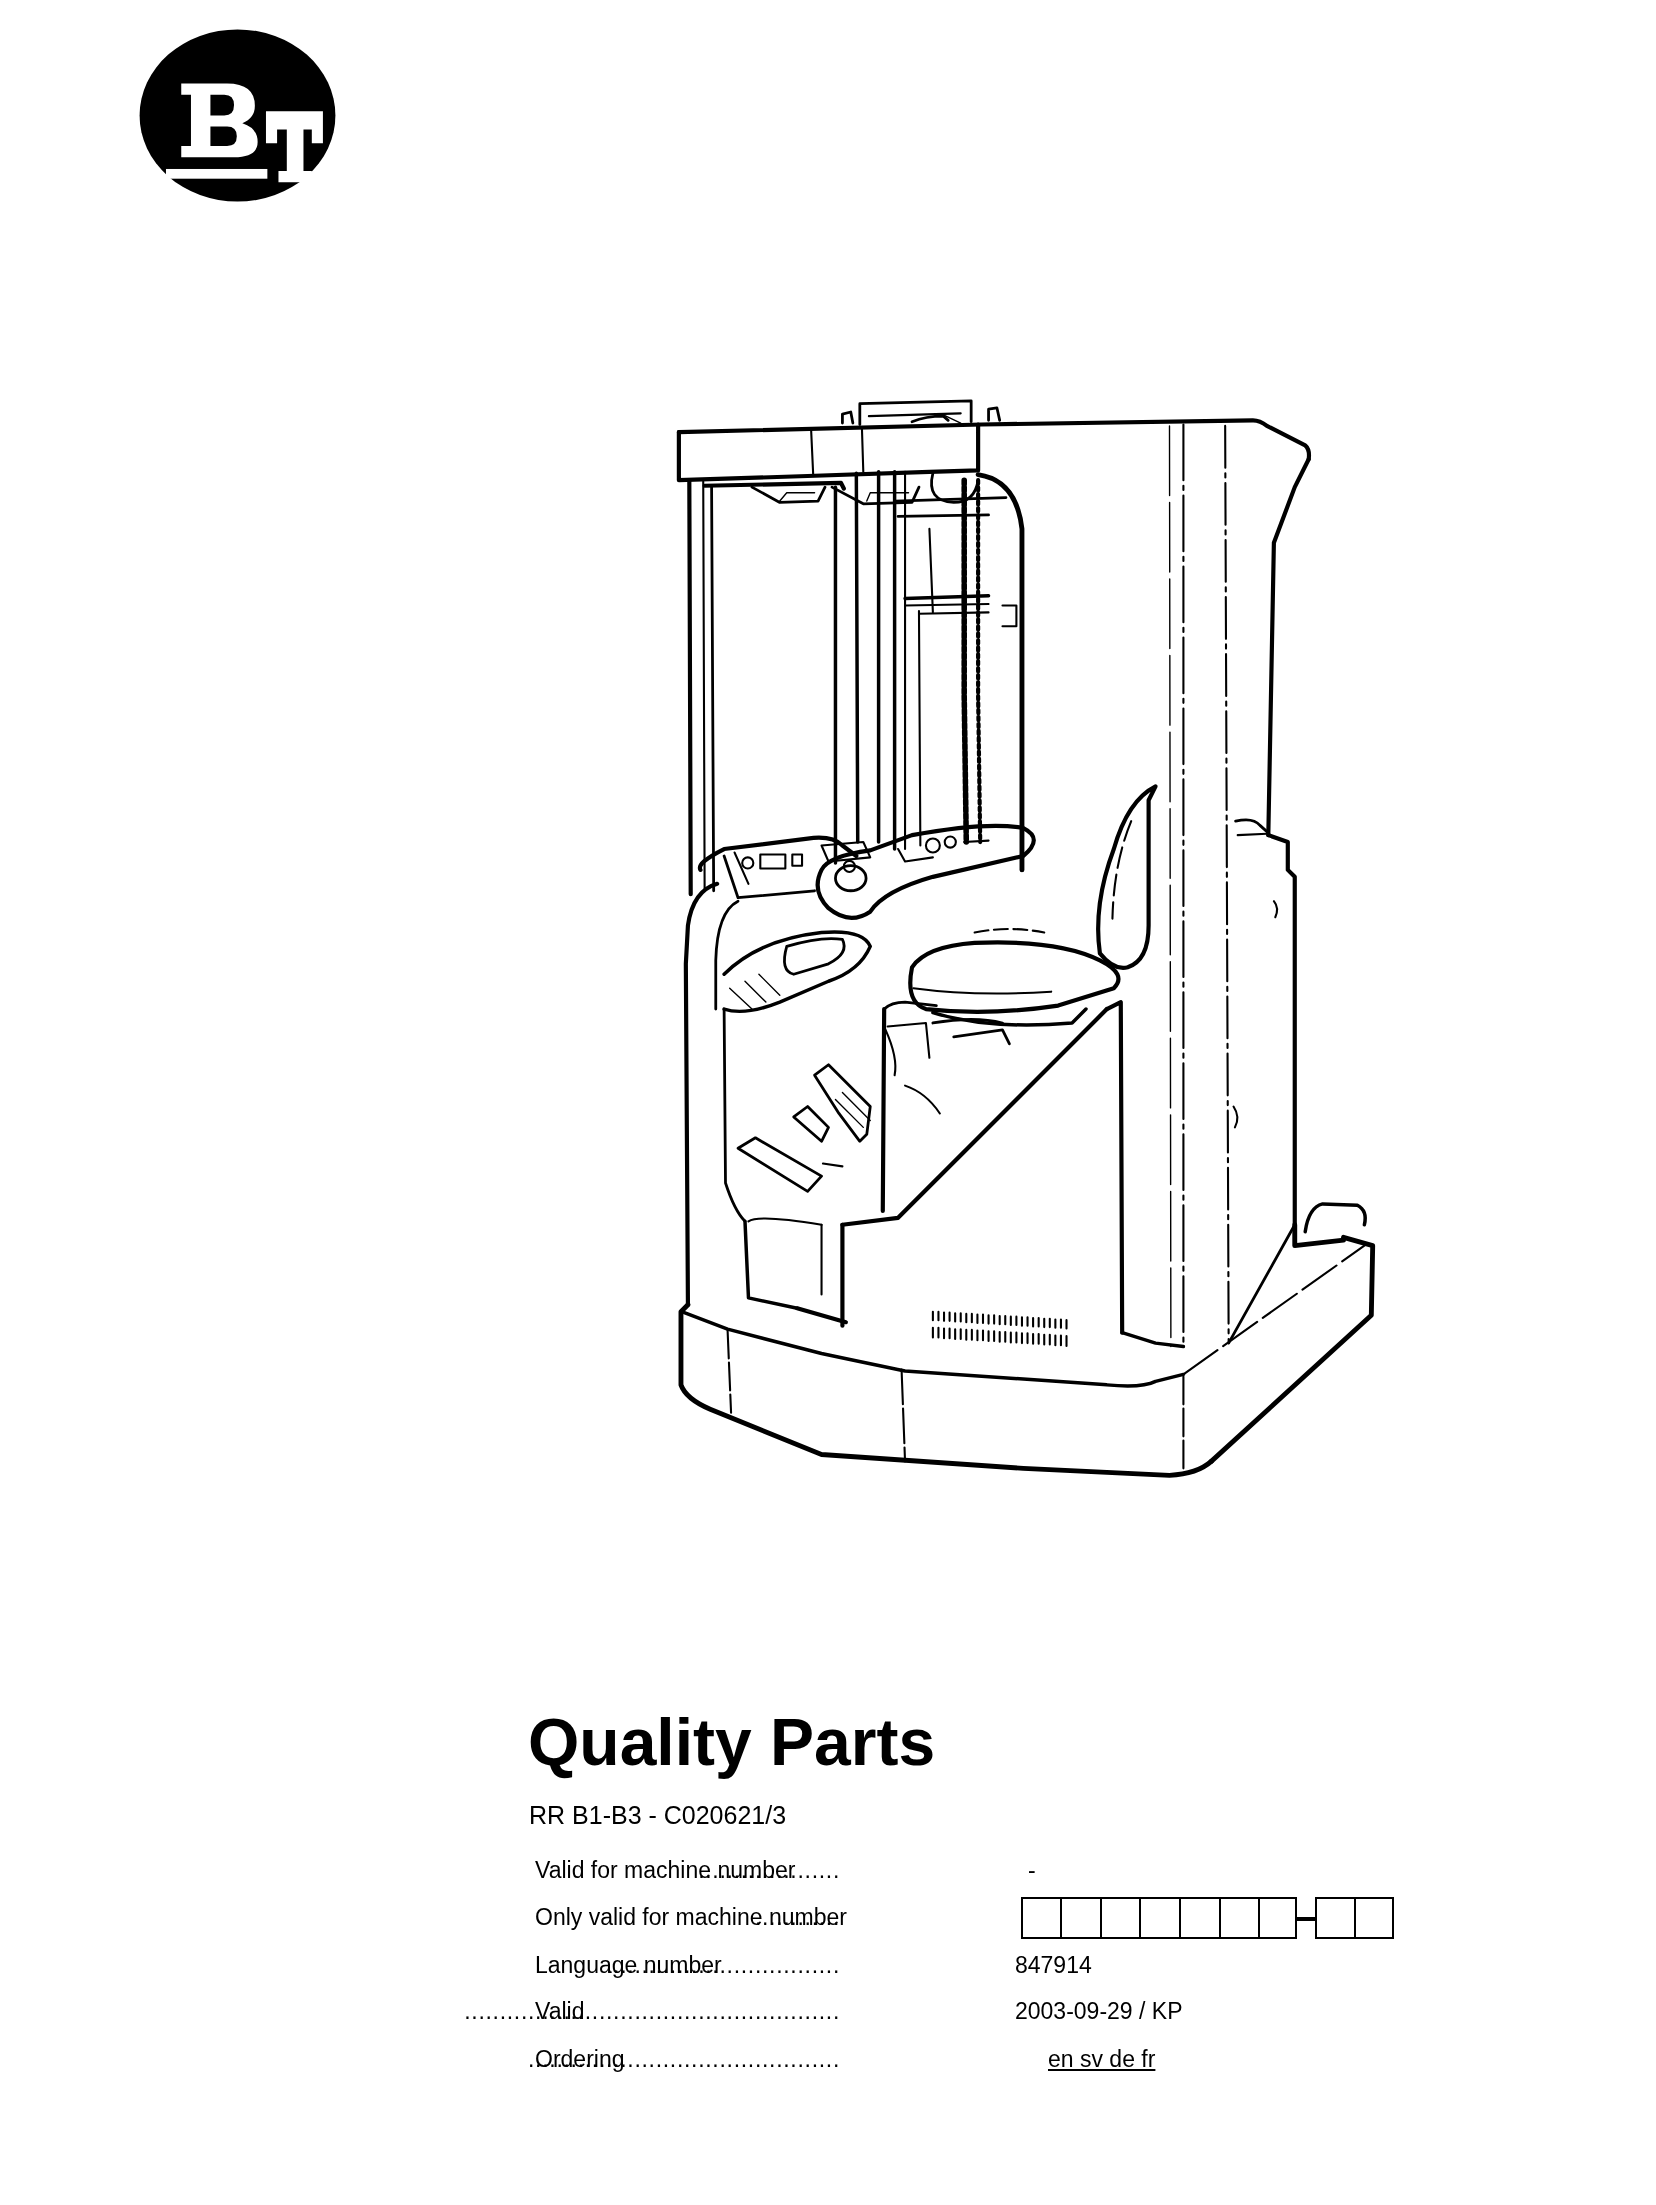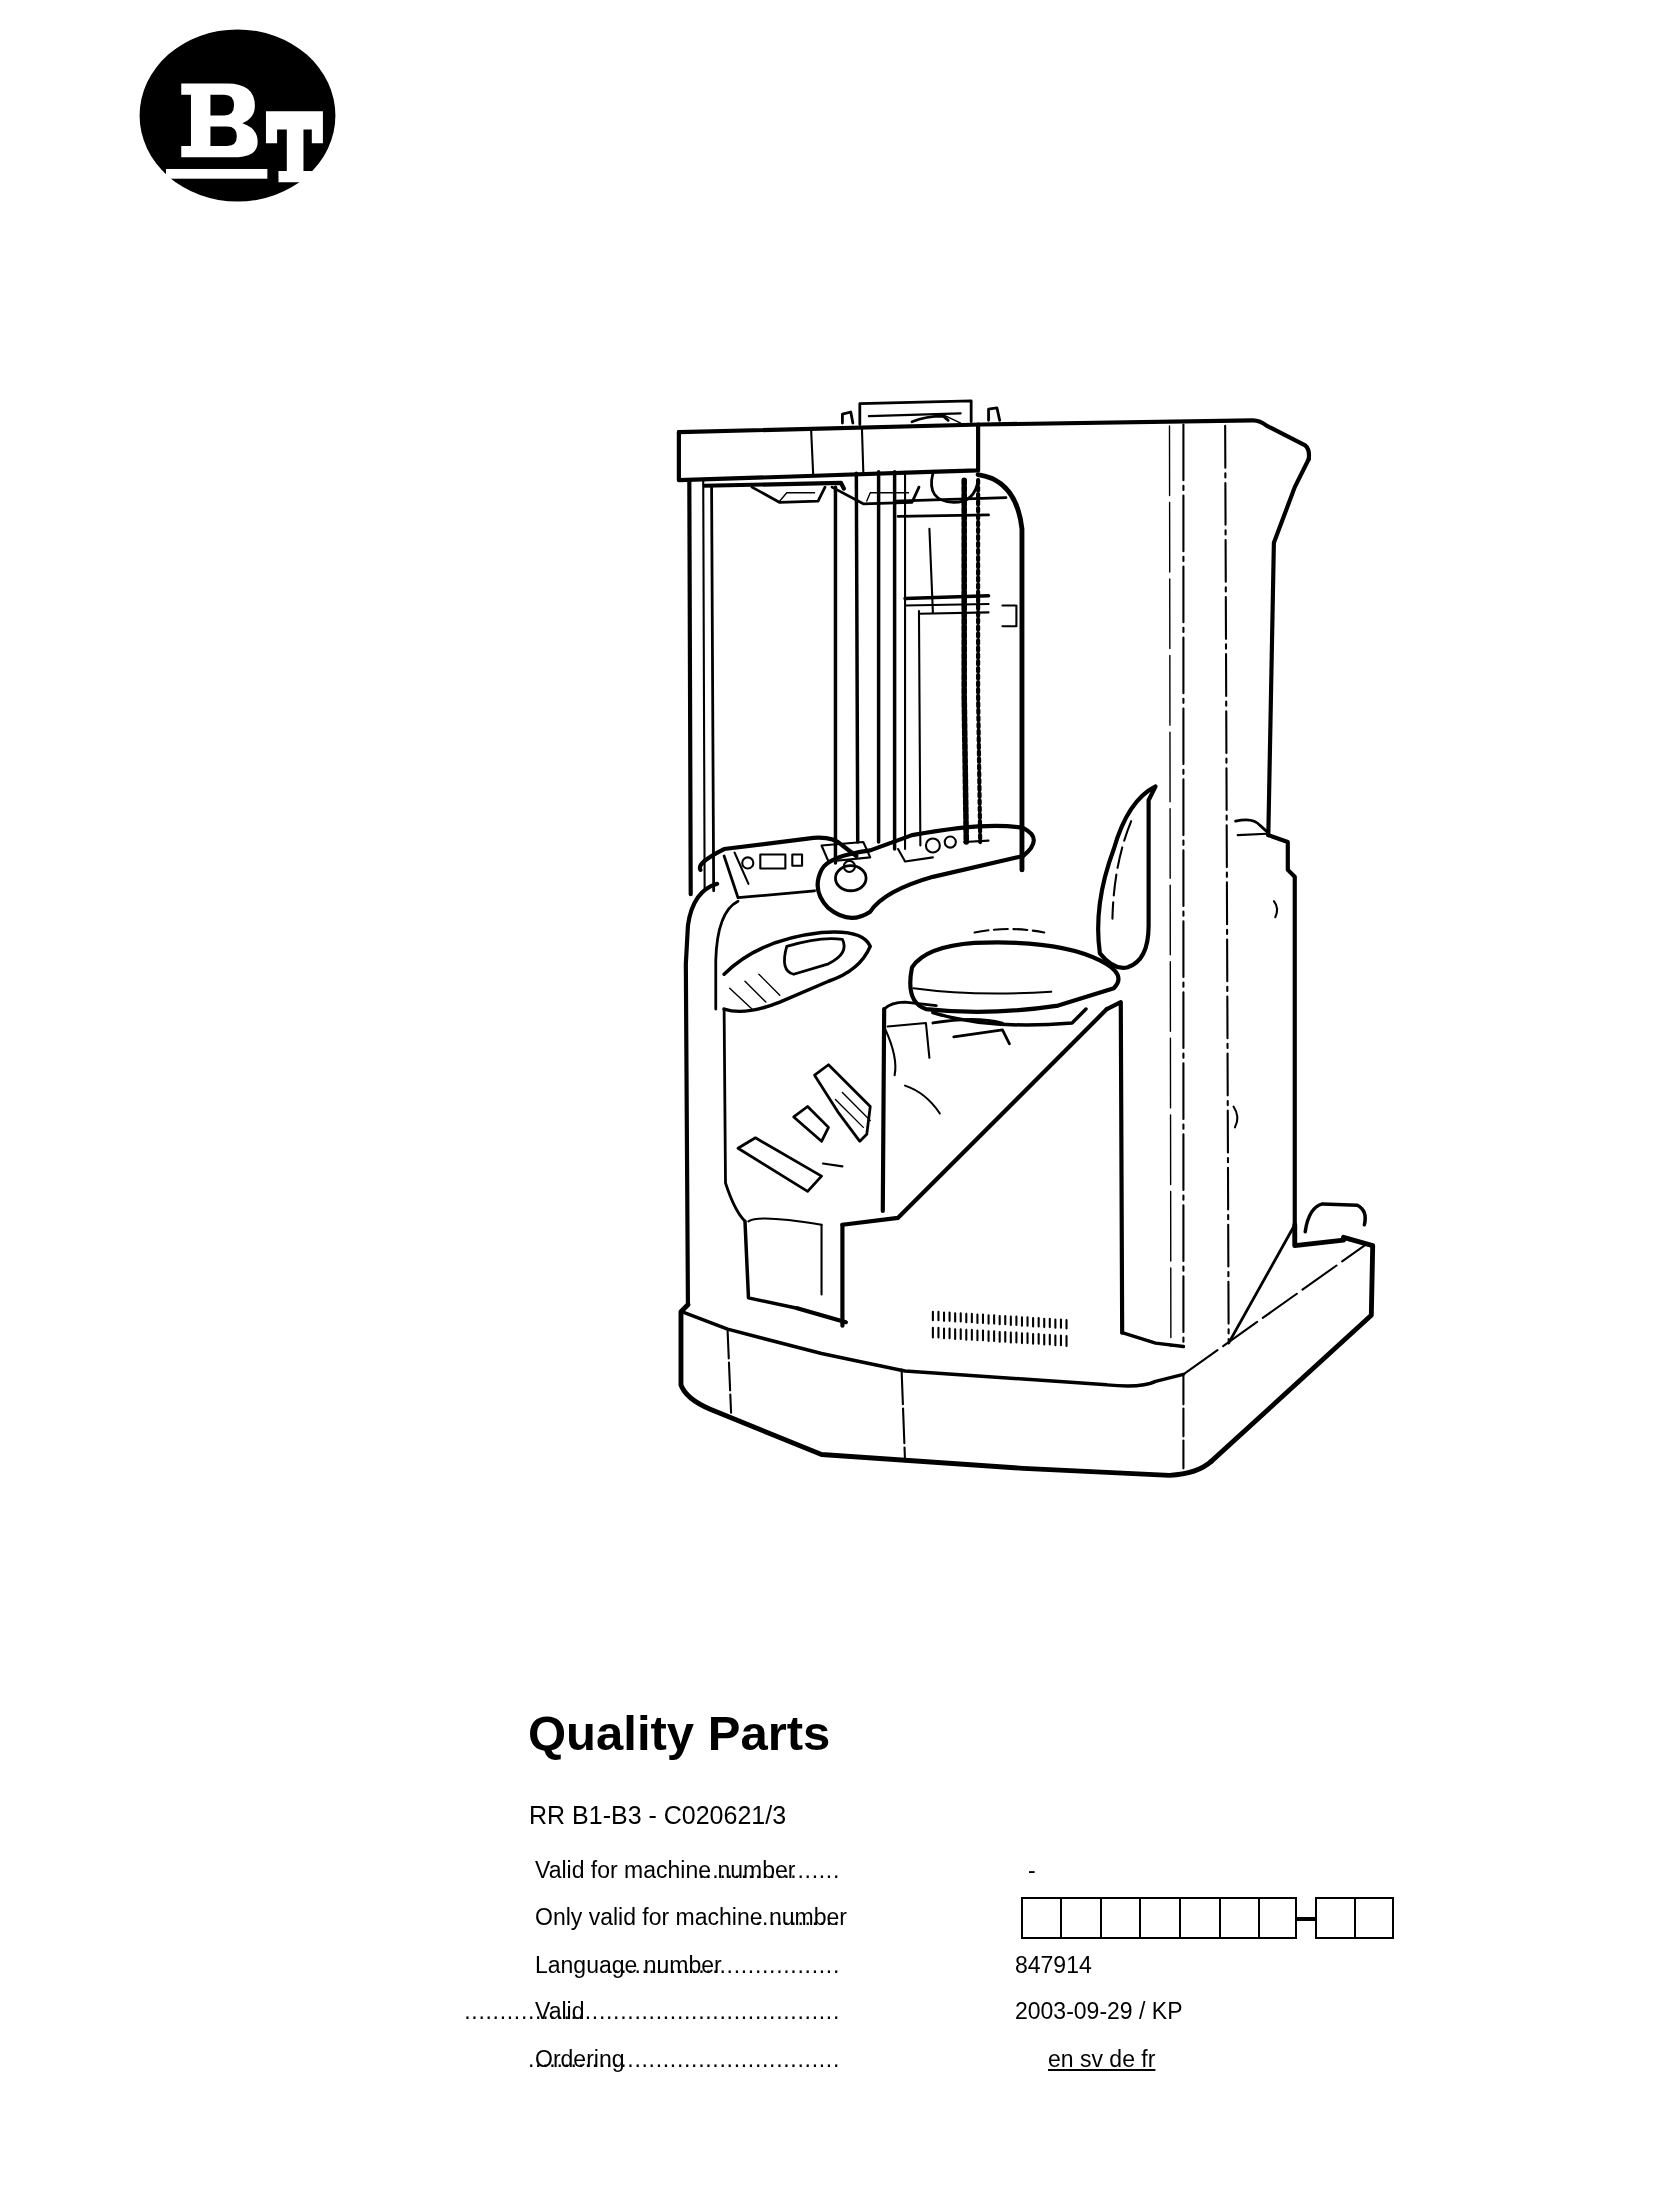--- a/index.html
+++ b/index.html
@@ -26,21 +26,21 @@
       position: absolute;
       left: 0;
       top: 0;
       width: 1657px;
       height: 1531px;
     }
     .title {
       position: absolute;
       left: 528px;
       top: 1709px;
-      font-size: 49px;
+      font-size: 66px;
       font-weight: bold;
       line-height: 1;
       letter-spacing: 0px;
       white-space: nowrap;
     }
     .subtitle {
       position: absolute;
       left: 529px;
       top: 1803px;
       font-size: 25px;

